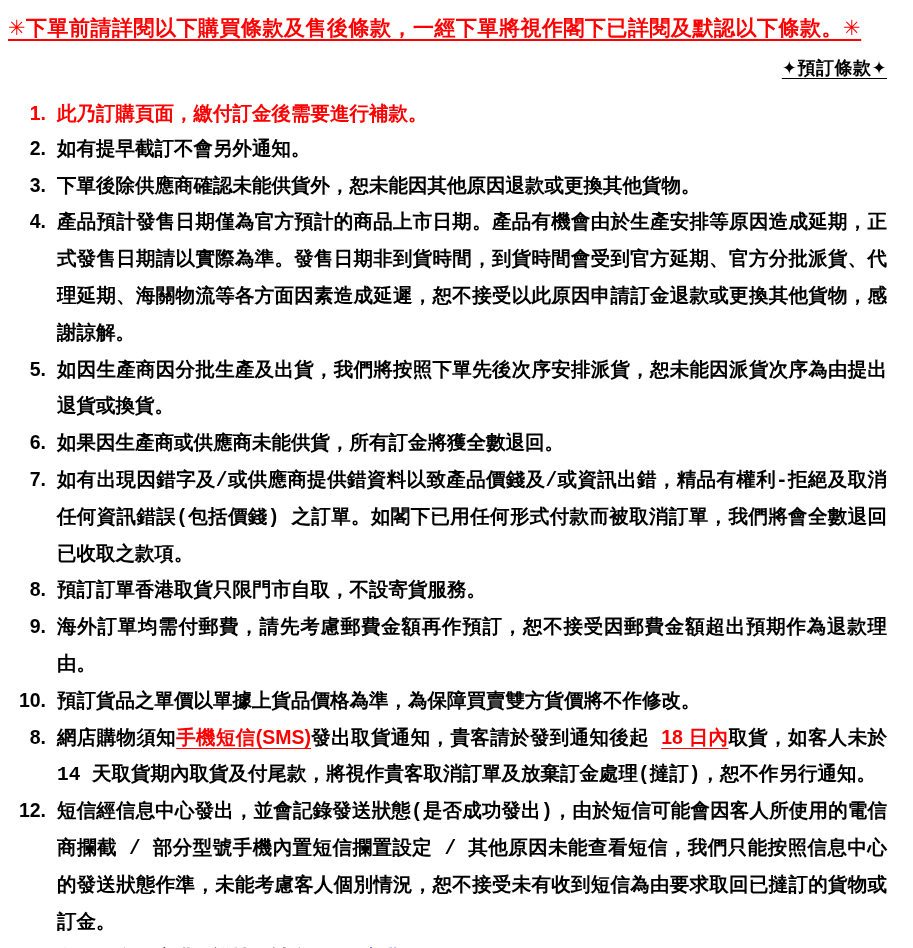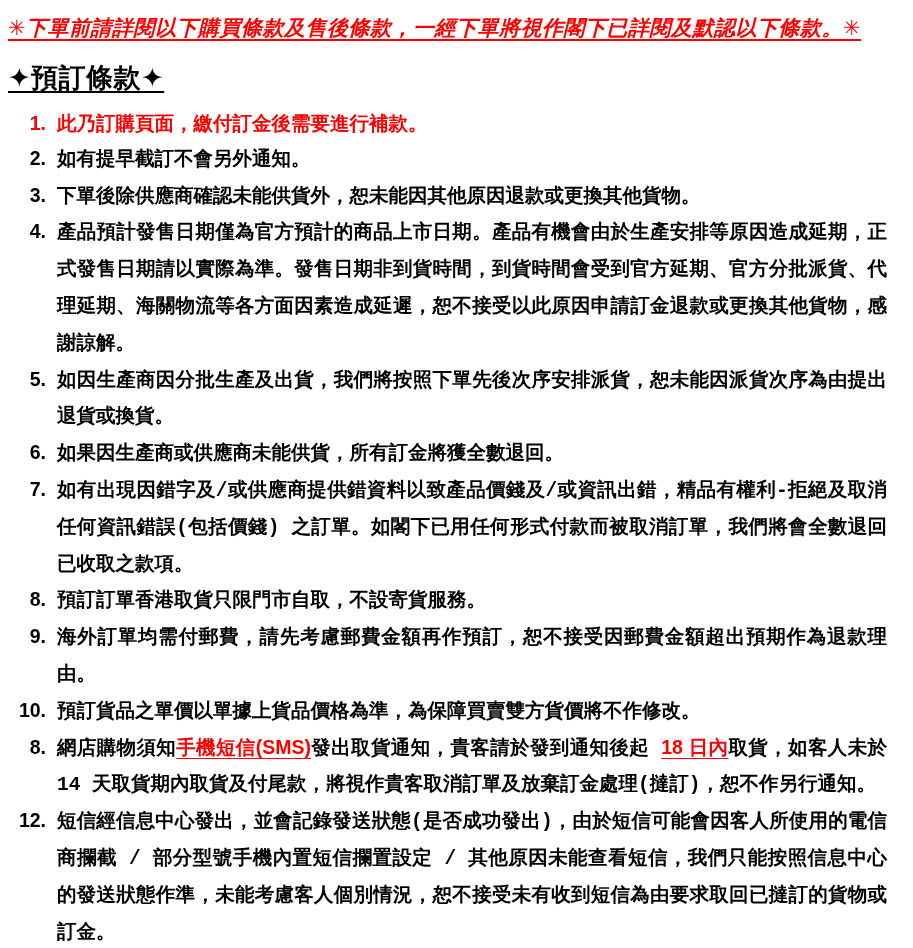--- a/index.html
+++ b/index.html
@@ -23,31 +23,31 @@
     overflow:hidden;
     background:var(--bg);
   }
   .title{
     color:var(--red);
     text-decoration:underline;
     text-underline-offset:4px;
     font-size:21px;
     line-height:28px;
     letter-spacing:0.5px;
-    margin:0 0 22px 0;
-    font-style:italic;
+    margin:0 0 12px 0;
   }
   .heading{
     color:var(--black);
     text-decoration:underline;
     text-underline-offset:4px;
-    font-size:27px;
+    font-size:18px;
     line-height:28px;
     letter-spacing:0.5px;
     margin:0 0 14px 0;
+    text-align:right;
   }
   ol.terms{
     list-style:none;
     margin:0;
     padding:0;
   }
   li.term{
     display:flex;
     align-items:flex-start;
     font-size:19.5px;

